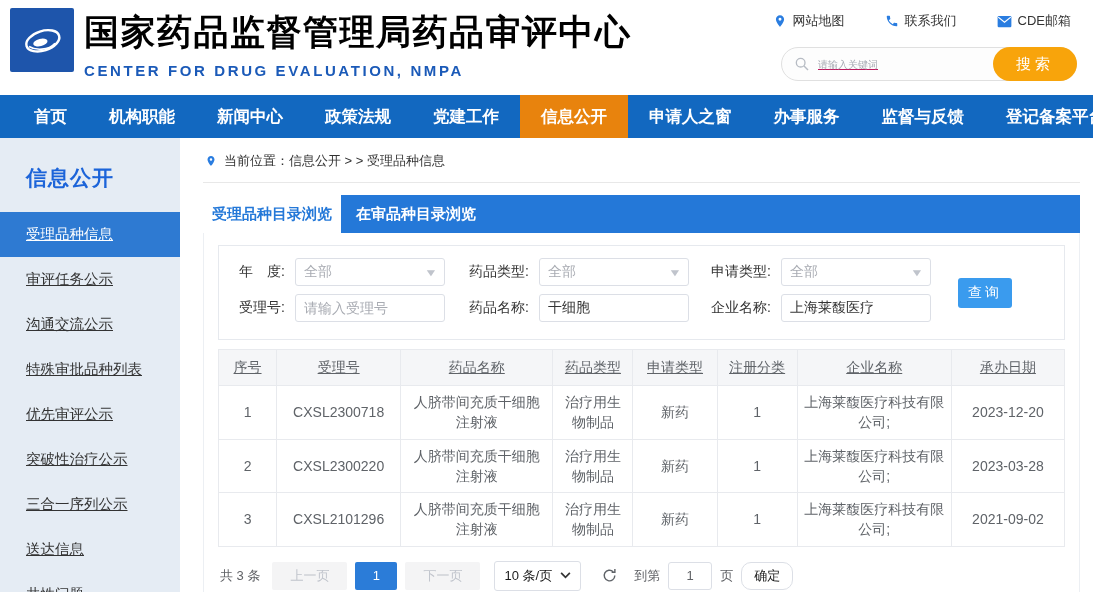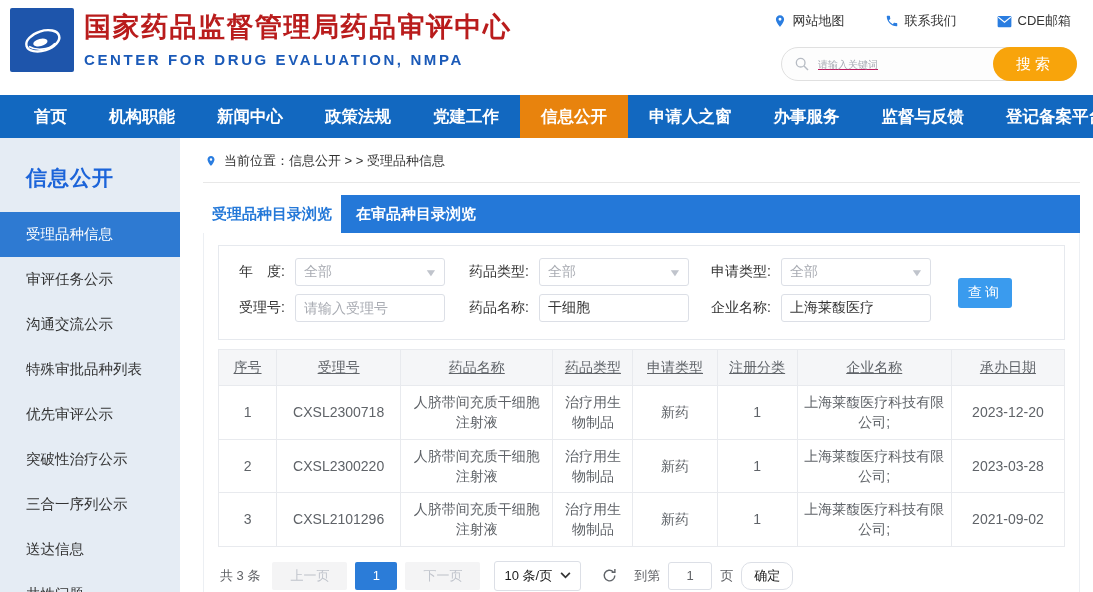--- a/index.html
+++ b/index.html
@@ -4,21 +4,21 @@
 <style>
   * { margin:0; padding:0; box-sizing:border-box; }
   html,body { width:1093px; height:592px; overflow:hidden; background:#fff;
     font-family:"Liberation Sans","DejaVu Sans",sans-serif; }
 
   
   .header { position:relative; height:95px; background:#fff; }
   .logo { position:absolute; left:10px; top:8px; width:64px; height:64px;
     background:#1e55ab; border-radius:2px; display:flex; align-items:center; justify-content:center; }
   .title-block { position:absolute; left:84px; top:9px; }
-  .site-title { font-size:27px; font-weight:bold; color:#b91c1c; letter-spacing:1.5px; }
+  .site-title { font-size:35px; font-weight:bold; color:#000000; letter-spacing:1.5px; }
   .site-subtitle { margin-top:6px; font-size:15px; font-weight:bold; color:#1b5ab8; letter-spacing:2.6px; }
   .utility { position:absolute; right:22px; top:12px; display:flex; gap:40px; }
   .utility-item { display:flex; align-items:center; gap:6px; font-size:13px; color:#333; cursor:pointer; }
   .searchbar { position:absolute; right:16px; top:47px; width:296px; height:34px; }
   .search-input-wrap { position:absolute; inset:0; border:1px solid #e0e0e0; border-radius:17px;
     background:#fdfdfd; display:flex; align-items:center; padding-left:12px; gap:8px; }
   .search-input { border:none; outline:none; background:transparent; font-size:10px; color:#be185d; width:160px;
     font-family:inherit;text-decoration:underline; }
   .search-input::placeholder { color:#a9adb5; }
   .search-btn { position:absolute; right:0; top:0; width:84px; height:34px; background:#f8a40b;
@@ -29,21 +29,21 @@
   .nav { height:43px; background:#1268c0; display:flex; align-items:center; padding-left:13px; }
   .nav-item { height:43px; display:flex; align-items:center; padding:0 21px; color:#fff;
     font-size:16.5px; font-weight:bold; cursor:pointer; white-space:nowrap; }
   .nav-item.active { background:#e8830d; }
   .nav-sep { width:1px; height:15px; background:rgba(255,255,255,.45); }
 
   
   .main { display:flex; height:454px; }
   .sidebar { width:180px; background:#e5ecf4; flex-shrink:0; }
   .sidebar-title { padding:26px 0 20px 26px; font-size:21px; font-weight:bold; color:#1c64d9; letter-spacing:1px; }
-  .side-item { padding:13px 0 13px 26px; font-size:14.5px; color:#333; cursor:pointer; }
+  .side-item { padding:13px 0 13px 26px; font-size:14.5px; color:#333; cursor:pointer;text-decoration:underline; }
   .side-item.active { background:#2e7ad2; color:#fff; }
 
   .content { flex:1; padding:10px 13px 0 23px; }
   .breadcrumb { display:flex; align-items:center; gap:7px; font-size:13px; color:#333;
     padding:4px 2px 12px 2px; border-bottom:1px solid #e8e8e8; }
 
   .tabbar { margin-top:12px; height:38px; background:#2478d8; display:flex; }
   .tab { height:38px; display:flex; align-items:center; justify-content:center; font-size:15px;
     cursor:pointer; width:150px; color:#fff; font-weight:bold; }
   .tab.active { background:#fff; color:#2478d8; width:138px; }

